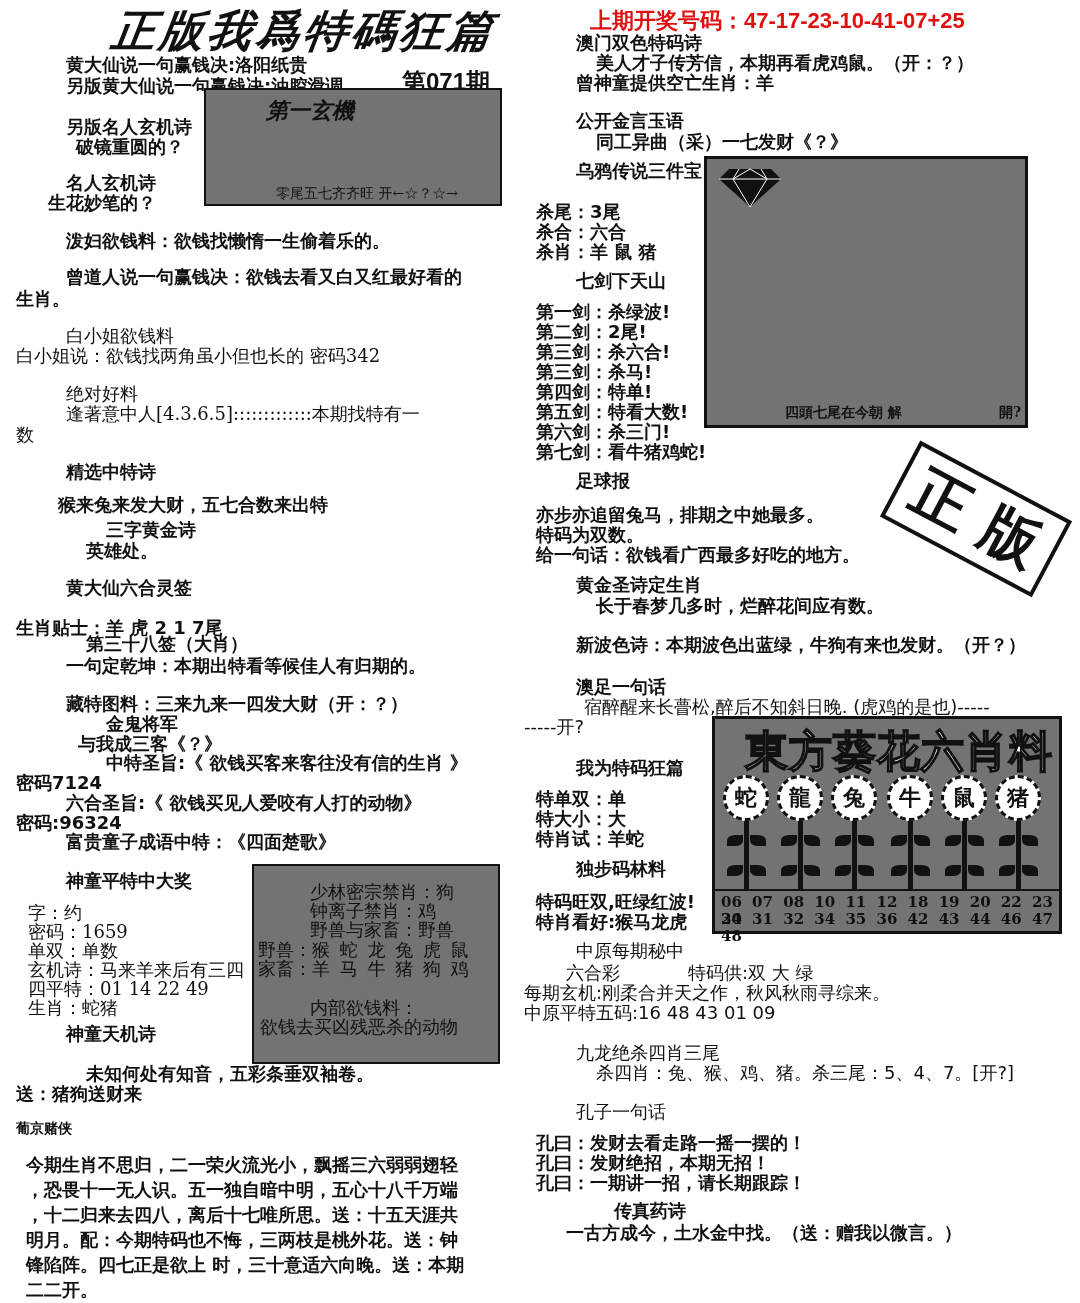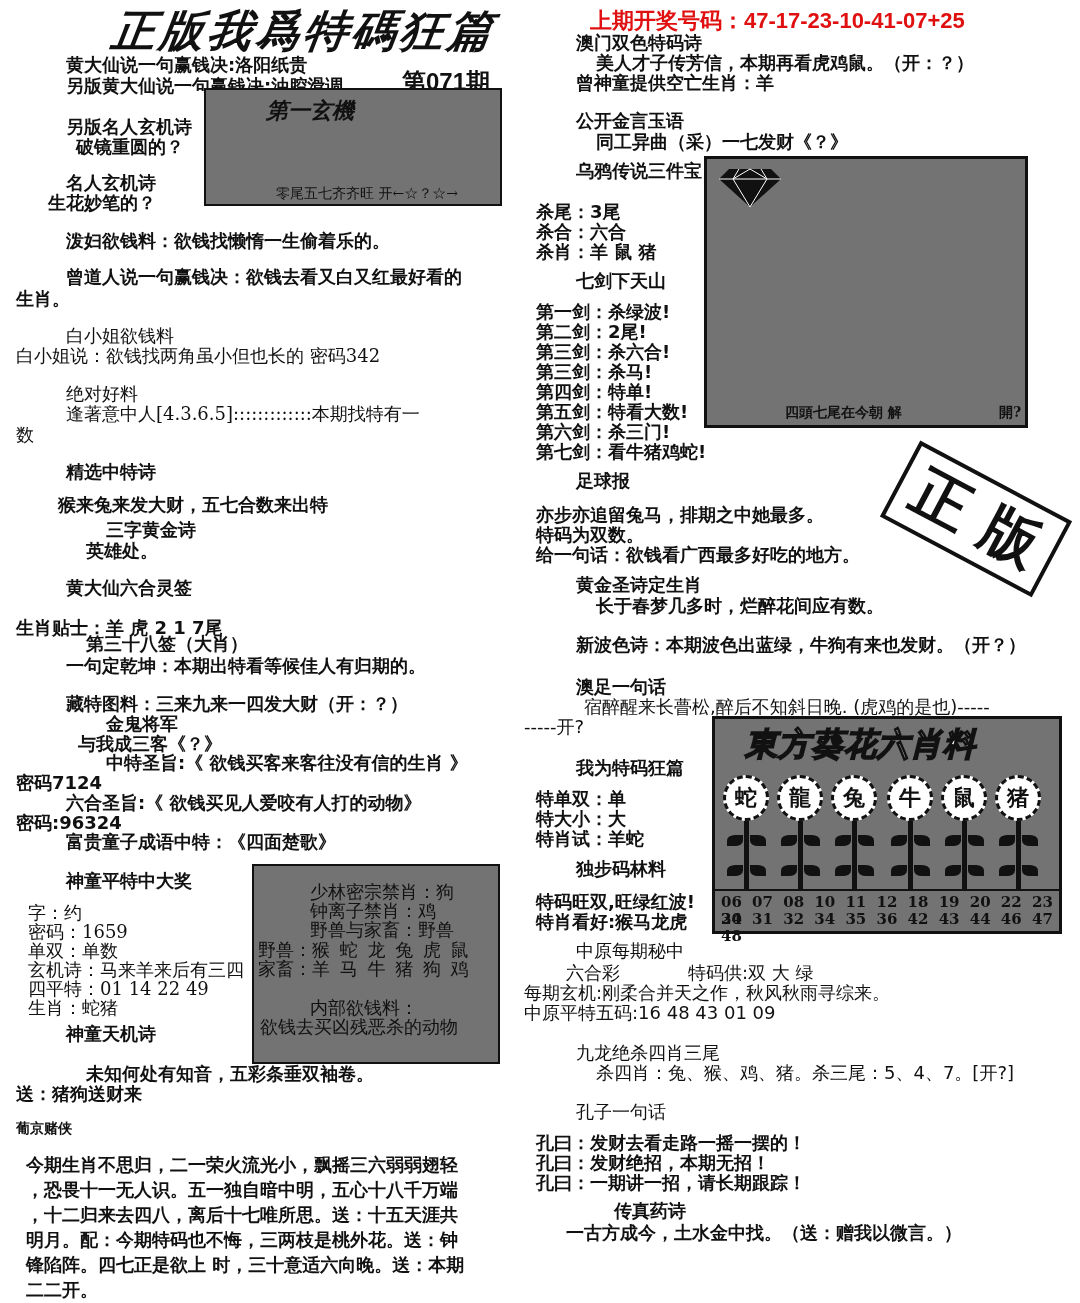--- a/index.html
+++ b/index.html
@@ -177,21 +177,21 @@
   <li>特肖试：羊蛇</li>
 </ul>
 
 <div class="abs t sans" style="left:576px;top:858px;">独步码林料</div>
 <ul class="abs bare t sans" style="left:524px;top:880px;line-height:20px;">
   <li>特码旺双,旺绿红波!</li>
   <li>特肖看好:猴马龙虎</li>
 </ul>
 
 <div class="box box3" style="left:712px;top:716px;width:344px;height:212px;">
-  <div class="abs outline sans" style="left:30px;top:4px;font-size:32px;letter-spacing:1px;font-style:italic;">東方葵花六肖料</div>
+  <div class="abs outline sans" style="left:30px;top:4px;font-size:43px;letter-spacing:1px;">東方葵花六肖料</div>
 
   <div class="flower" style="left:8px;top:56px;">
     <div class="head">蛇</div>
     <div class="stem"></div>
     <div class="leaf" style="left:4px;top:60px;"></div>
       <div class="leaf" style="left:27px;top:60px;transform:scaleX(-1);"></div>
     <div class="leaf" style="left:4px;top:90px;"></div>
       <div class="leaf" style="left:27px;top:90px;transform:scaleX(-1);"></div>
   </div>
   <div class="flower" style="left:62px;top:56px;">

